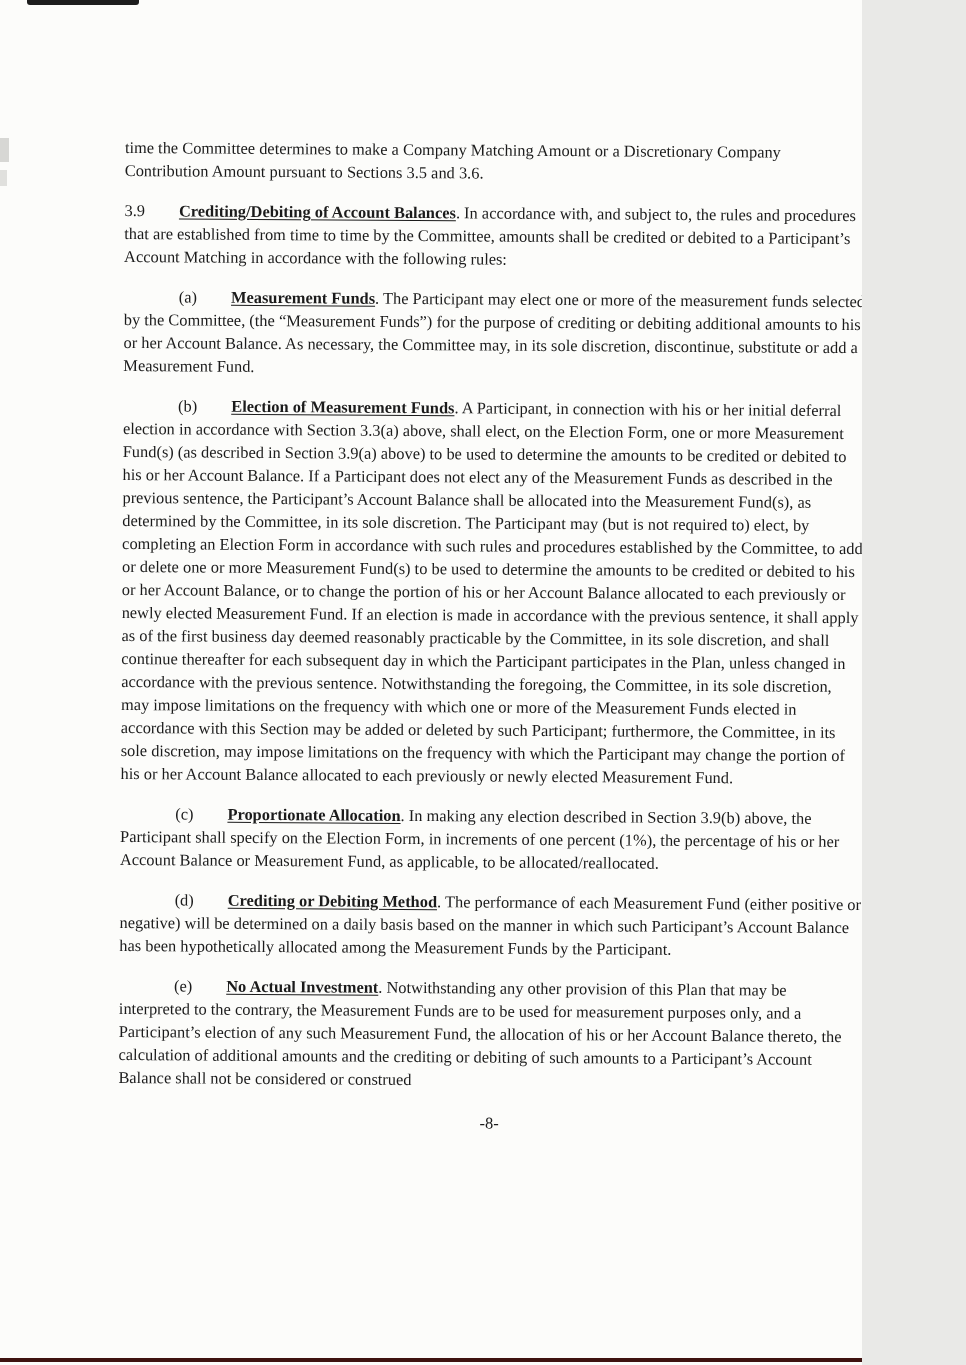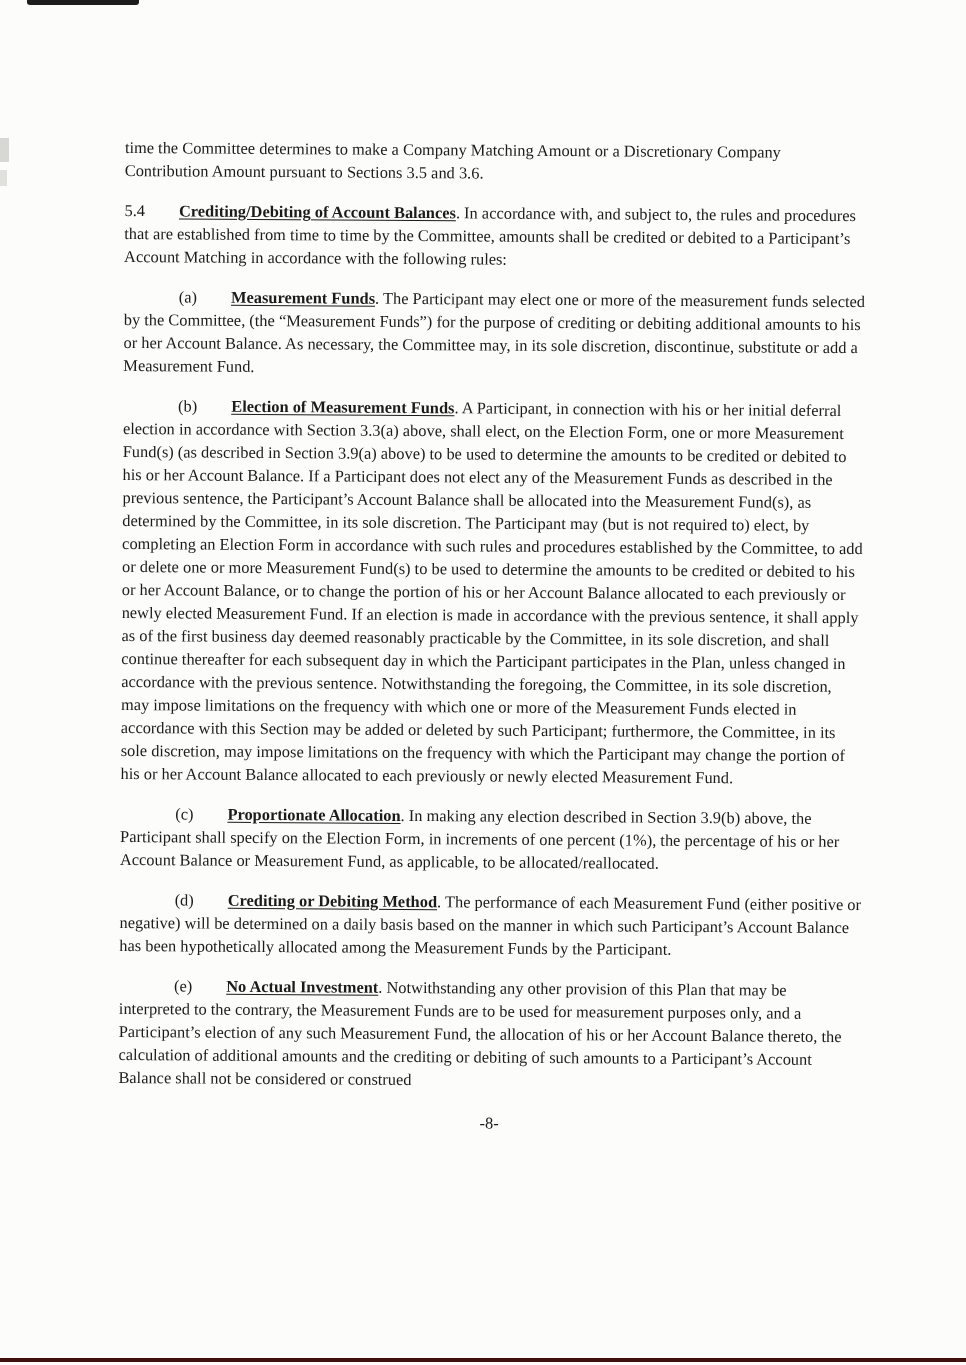--- a/index.html
+++ b/index.html
@@ -4,21 +4,21 @@
 <style>
   * { box-sizing: border-box; }
   html, body { margin: 0; padding: 0; }
   body {
     width: 966px; height: 1365px;
     background: #e9e9e7;
     font-family: "Liberation Serif", serif;
   }
   .page {
     position: relative;
-    width: 966px; height: 1365px;
+    width: 862px; height: 1365px;
     background: #fcfcfa;
     overflow: hidden;
     color: #1b1b1b;
   }
   .content {
     position: absolute;
     left: 125px; top: 136px;
     width: 742px;
     font-size: 16.4px;
     line-height: 23px;
@@ -44,21 +44,21 @@
 <div class="page">
 
   <div class="mark-top"></div>
   <div class="mark-left-1"></div>
   <div class="mark-left-2"></div>
 
   <div class="content">
 
     <p class="para"><span>time the Committee determines to make a Company Matching Amount or a Discretionary Company Contribution Amount pursuant to Sections 3.5 and 3.6.</span></p>
 
-    <p class="para"><span>5.4</span><span class="tab"></span><span class="head">Crediting/Debiting of Account Balances</span><span>. In accordance with, and subject to, the rules and procedures that are established from time to time by the Committee, amounts shall be credited or debited to a Participant’s Account Matching in accordance with the following rules:</span></p>
+    <p class="para"><span>3.9</span><span class="tab"></span><span class="head">Crediting/Debiting of Account Balances</span><span>. In accordance with, and subject to, the rules and procedures that are established from time to time by the Committee, amounts shall be credited or debited to a Participant’s Account Matching in accordance with the following rules:</span></p>
 
     <p class="para sub"><span>(a)</span><span class="tab"></span><span class="head">Measurement Funds</span><span>. The Participant may elect one or more of the measurement funds selected by the Committee, (the “Measurement Funds”) for the purpose of crediting or debiting additional amounts to his or her Account Balance. As necessary, the Committee may, in its sole discretion, discontinue, substitute or add a Measurement Fund.</span></p>
 
     <p class="para sub"><span>(b)</span><span class="tab"></span><span class="head">Election of Measurement Funds</span><span>. A Participant, in connection with his or her initial deferral election in accordance with Section 3.3(a) above, shall elect, on the Election Form, one or more Measurement Fund(s) (as described in Section 3.9(a) above) to be used to determine the amounts to be credited or debited to his or her Account Balance. If a Participant does not elect any of the Measurement Funds as described in the previous sentence, the Participant’s Account Balance shall be allocated into the Measurement Fund(s), as determined by the Committee, in its sole discretion. The Participant may (but is not required to) elect, by completing an Election Form in accordance with such rules and procedures established by the Committee, to add or delete one or more Measurement Fund(s) to be used to determine the amounts to be credited or debited to his or her Account Balance, or to change the portion of his or her Account Balance allocated to each previously or newly elected Measurement Fund. If an election is made in accordance with the previous sentence, it shall apply as of the first business day deemed reasonably practicable by the Committee, in its sole discretion, and shall continue thereafter for each subsequent day in which the Participant participates in the Plan, unless changed in accordance with the previous sentence. Notwithstanding the foregoing, the Committee, in its sole discretion, may impose limitations on the frequency with which one or more of the Measurement Funds elected in accordance with this Section may be added or deleted by such Participant; furthermore, the Committee, in its sole discretion, may impose limitations on the frequency with which the Participant may change the portion of his or her Account Balance allocated to each previously or newly elected Measurement Fund.</span></p>
 
     <p class="para sub"><span>(c)</span><span class="tab"></span><span class="head">Proportionate Allocation</span><span>. In making any election described in Section 3.9(b) above, the Participant shall specify on the Election Form, in increments of one percent (1%), the percentage of his or her Account Balance or Measurement Fund, as applicable, to be allocated/reallocated.</span></p>
 
     <p class="para sub"><span>(d)</span><span class="tab"></span><span class="head">Crediting or Debiting Method</span><span>. The performance of each Measurement Fund (either positive or negative) will be determined on a daily basis based on the manner in which such Participant’s Account Balance has been hypothetically allocated among the Measurement Funds by the Participant.</span></p>
 
     <p class="para sub"><span>(e)</span><span class="tab"></span><span class="head">No Actual Investment</span><span>. Notwithstanding any other provision of this Plan that may be interpreted to the contrary, the Measurement Funds are to be used for measurement purposes only, and a Participant’s election of any such Measurement Fund, the allocation of his or her Account Balance thereto, the calculation of additional amounts and the crediting or debiting of such amounts to a Participant’s Account Balance shall not be considered or construed</span></p>

